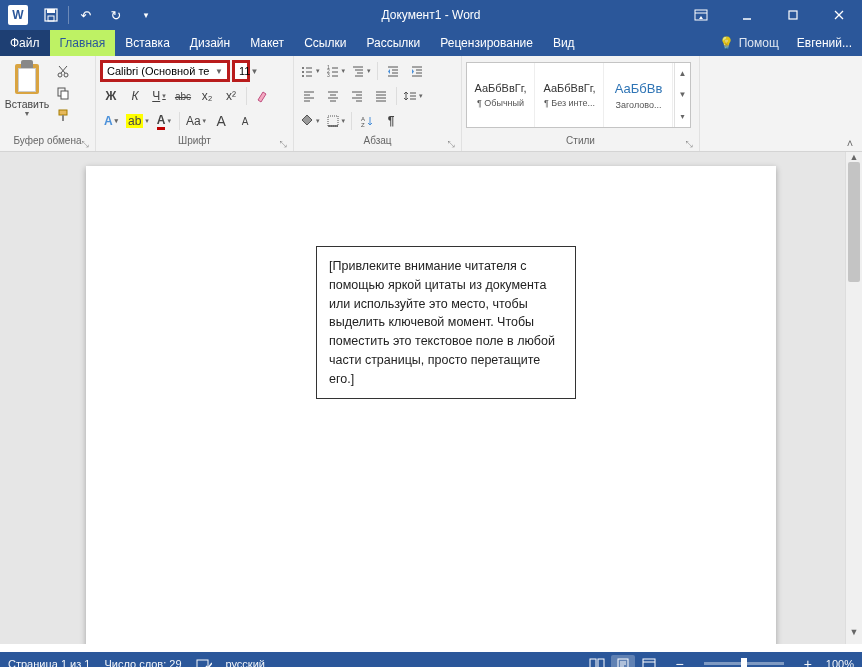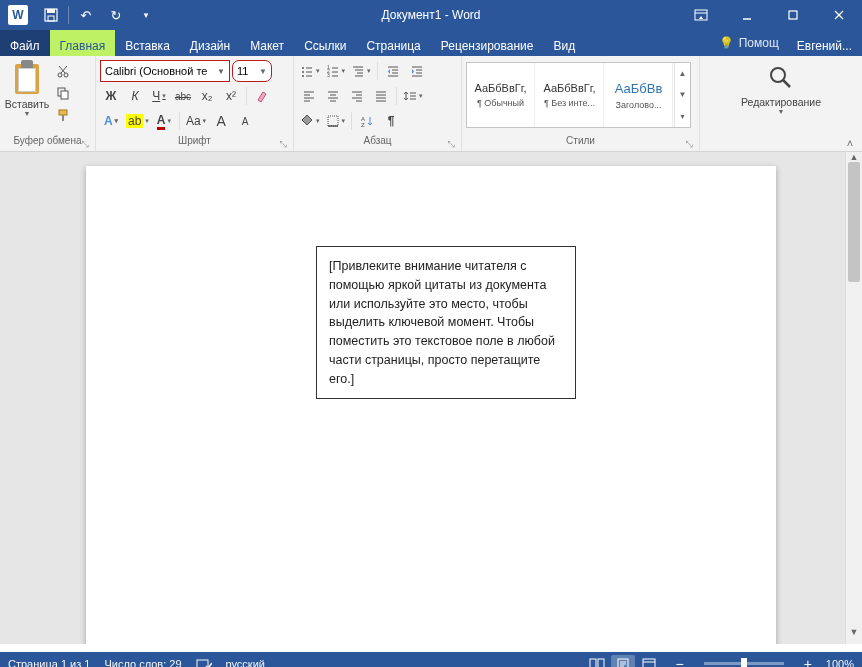--- a/index.html
+++ b/index.html
@@ -7,21 +7,21 @@
 .titlebar { height: 30px; background: #2b579a; display: flex; align-items: center; color: #fff; position: relative; }
 .titlebar .qat { display: flex; align-items: center; height: 100%; }
 .titlebar .qat-btn { width: 30px; height: 30px; display: flex; align-items: center; justify-content: center; font-size: 13px; cursor: pointer; }
 .titlebar .qat-sep { width: 1px; height: 18px; background: rgba(255,255,255,0.3); margin: 0 2px; }
 .titlebar .title { position: absolute; left: 50%; transform: translateX(-50%); font-size: 12px; }
 .titlebar .winctrl { margin-left: auto; display: flex; }
 .titlebar .winctrl .wbtn { width: 46px; height: 30px; display: flex; align-items: center; justify-content: center; cursor: pointer; font-size: 13px; }
 .word-icon { width: 20px; height: 20px; background:#fff; color:#2b579a; font-weight:bold; font-size:12px; display:flex; align-items:center; justify-content:center; margin:0 8px; border-radius:2px;}
 
 .menubar { height: 26px; background: #2b579a; display: flex; align-items: stretch; color: #fff; font-size: 12px; }
-.menubar .tab { padding: 16px 10px; display: flex; align-items: center; cursor: pointer; white-space: nowrap; }
+.menubar .tab { padding: 10px 10px; display: flex; align-items: center; cursor: pointer; white-space: nowrap; }
 .menubar .tab.active { background: #bef264; color: #2b579a; }
 .menubar .tab.file { background: #1e3f73; }
 .menubar .spacer { flex: 1; }
 .menubar .tell { display: flex; align-items: center; padding: 0 8px; opacity: 0.85; }
 .menubar .share { display: flex; align-items: center; padding: 0 10px; background: #1e3f73; cursor: pointer; gap:4px; }
 
 .ribbon { height: 96px; background: #f3f3f3; border-bottom: 1px solid #d4d4d4; display: flex; position: relative; }
 .rgroup { border-right: 1px solid #e1e1e1; display: flex; flex-direction: column; padding: 2px 4px 0 4px; }
 .rgroup .body { flex: 1; display: flex; align-items: flex-start; gap: 2px; }
 .rgroup .label { height: 16px; font-size: 10px; color: #666; text-align: center; position: relative; }
@@ -31,24 +31,24 @@
 .paste-icon { width: 32px; height: 36px; position: relative; }
 .clip-board { position:absolute; top:4px; left:4px; width:24px; height:30px; background:#d9a441; border-radius:2px; }
 .clip-paper { position:absolute; top:8px; left:7px; width:18px; height:24px; background:#fff; border:1px solid #ccc; }
 .clip-clip  { position:absolute; top:0; left:10px; width:12px; height:8px; background:#888; border-radius:2px 2px 0 0; }
 .paste-col .plabel { font-size: 10.5px; color: #444; margin-top: 2px; }
 .mini-col { display: flex; flex-direction: column; gap: 4px; padding-top: 4px; }
 .mini-btn { width: 22px; height: 18px; display: flex; align-items: center; justify-content: center; font-size: 12px; cursor: pointer; color: #555; border-radius: 2px; }
 
 .font-body { display: flex; flex-direction: column; gap: 3px; padding-top: 2px; }
 .font-row { display: flex; gap: 2px; align-items: center; }
-.combo { height: 22px; background: #fff; border: 1px solid #b91c1c; display: flex; align-items: center; font-size: 11px; padding: 0 4px; cursor: text; }
+.combo { height: 22px; background: #fff; border: 3px solid #b91c1c; display: flex; align-items: center; font-size: 11px; padding: 0 4px; cursor: text; }
 .combo .dd { margin-left: auto; color: #666; font-size: 8px; cursor: pointer; }
 .fname { width: 130px; }
-.fsize { width: 40px; border-radius: 7px; }
+.fsize { width: 18px; }
 .rbtn { min-width: 22px; height: 22px; display: flex; align-items: center; justify-content: center; font-size: 12px; cursor: pointer; border-radius: 2px; color: #444; padding: 0 2px; }
 .rbtn .dd { font-size: 7px; margin-left: 2px; color: #666; }
 .rbtn svg { width: 14px; height: 14px; }
 
 .styles-gallery { display: flex; gap: 1px; border: 1px solid #c4c4c4; background: #fff; height: 66px; }
 .style-item { width: 68px; display: flex; flex-direction: column; align-items: center; justify-content: center; cursor: pointer; border-right: 1px solid #eee; padding: 2px; }
 .style-item .preview { font-size: 11px; color: #333; }
 .style-item .sname { font-size: 9px; color: #555; margin-top: 4px; white-space: nowrap; overflow: hidden; text-overflow: ellipsis; max-width: 64px; }
 .style-item.h1 .preview { color: #2e74b5; font-size: 13px; }
 .gallery-scroll { width: 16px; display: flex; flex-direction: column; border-left: 1px solid #e1e1e1; }
@@ -122,21 +122,21 @@
   </div>
 </div>
 
 <div class="menubar">
   <div class="tab file">Файл</div>
   <div class="tab active">Главная</div>
   <div class="tab">Вставка</div>
   <div class="tab">Дизайн</div>
   <div class="tab">Макет</div>
   <div class="tab">Ссылки</div>
-  <div class="tab">Страница</div>
+  <div class="tab">Рассылки</div>
   <div class="tab">Рецензирование</div>
   <div class="tab">Вид</div>
   <div class="spacer"></div>
   <div class="tell">
     <span style="margin-right:4px;">💡</span>
     <span>Помощ</span>
   </div>
   <div class="tab">Евгений...</div>
 </div>
 
@@ -388,30 +388,20 @@
         </div>
       </div>
     </div>
     <div class="label">
       <span>Стили</span>
       <span class="dlaunch">⤡</span>
     </div>
   </div>
 
   <div class="rgroup" style="flex:1;border-right:none;">
-    <div class="body" style="justify-content:center;">
-      <div class="edit-col">
-        <svg class="find-icon" viewBox="0 0 28 28">
-          <circle cx="11" cy="11" r="7" fill="none" stroke="#444" stroke-width="2"></circle>
-          <line x1="16" y1="16" x2="23" y2="23" stroke="#444" stroke-width="2.5"></line>
-        </svg>
-        <div style="font-size:10.5px;color:#444;margin-top:4px;">Редактирование</div>
-        <div style="font-size:7px;color:#666;">▼</div>
-      </div>
-    </div>
     <div class="label"></div>
   </div>
 
   <div class="collapse-ribbon">˄</div>
 </div>
 
 <div class="doc-area">
   <div class="page">
     <div class="textbox">[Привлеките внимание читателя с помощью яркой цитаты из документа или используйте это место, чтобы выделить ключевой момент. Чтобы поместить это текстовое поле в любой части страницы, просто перетащите его.]</div>
   </div>

